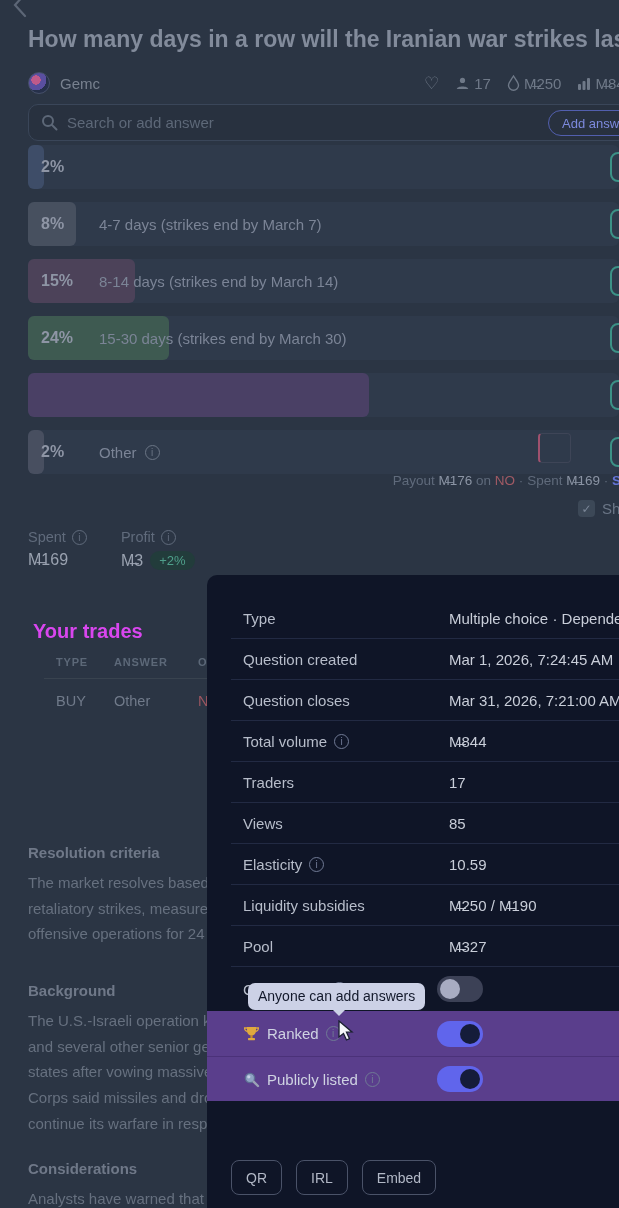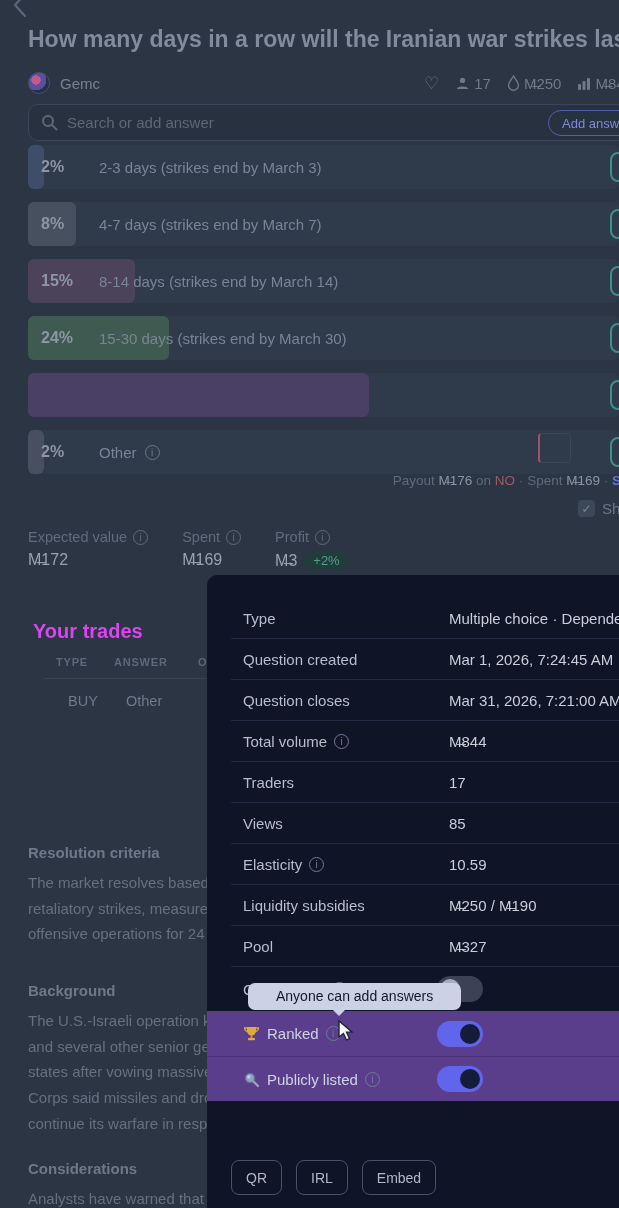--- a/index.html
+++ b/index.html
@@ -43,21 +43,21 @@
   .show-label { font-size: 15px; color: #6b7687; white-space: nowrap; }
   .summary { position: absolute; left: 28px; top: 529px; display: flex; gap: 34px; }
   .sum-label { font-size: 14.5px; color: #606b7c; display: flex; align-items: center; gap: 6px; }
   .sum-value { margin-top: 6px; font-size: 16px; color: #9aa2b0; display: flex; align-items: center; gap: 7px; }
   .profit-badge { background: #223c3b; color: #4fa08b; font-size: 13px; border-radius: 999px; padding: 2px 9px; }
 
   
   .trades-title { position: absolute; left: 33px; top: 620px; font-size: 20px; font-weight: 700; color: #d946ef; }
   .trades-headers { position: absolute; left: 56px; top: 656px; display: flex; font-size: 11px; font-weight: 700; letter-spacing: 0.8px; color: #5c6878; }
   .trades-divider { position: absolute; left: 44px; top: 678px; width: 575px; border-top: 1px solid #39434f; }
-  .trades-row { position: absolute; left: 56px; top: 693px; display: flex; font-size: 14.5px; color: #707a8a; margin-left: 12px; }
+  .trades-row { position: absolute; left: 56px; top: 693px; display: flex; font-size: 14.5px; color: #707a8a; }
   .tcol-type { width: 58px; } .tcol-answer { width: 84px; } .tcol-outcome { width: 80px; }
   .trades-row .outcome { color: #9b5560; }
 
   
   .description { position: absolute; left: 28px; width: 640px; color: #66707f; font-size: 15px; }
   .desc-section { position: absolute; left: 0; width: 640px; }
   .desc-heading { font-weight: 700; color: #6f7888; margin-bottom: 9px; }
   .desc-line { line-height: 25.7px; white-space: nowrap; }
 
   
@@ -76,21 +76,21 @@
   .toggle-label { font-size: 15px; color: #b7bdca; display: flex; align-items: center; gap: 7px; }
   .toggle-row.highlight .toggle-label { color: #cfd3e2; }
   .toggle { position: absolute; left: 230px; width: 46px; height: 26px; border-radius: 13px; }
   .toggle.off { background: #3c4156; }
   .toggle.on { background: #6065ec; }
   .knob { position: absolute; top: 3px; width: 20px; height: 20px; border-radius: 50%; }
   .toggle.off .knob { left: 3px; background: #a8acc2; }
   .toggle.on .knob { right: 3px; background: #151c3a; }
   .emoji-ic { width: 17px; height: 17px; display: inline-flex; }
 
-  .tooltip { position: absolute; left: 41px; top: 408px; background: #ccd1e6; color: #12182a; font-size: 14px; font-weight: 500; padding: 5px 28px 6px; border-radius: 7px; white-space: nowrap; z-index: 5; }
+  .tooltip { position: absolute; left: 41px; top: 408px; background: #ccd1e6; color: #12182a; font-size: 14px; font-weight: 500; padding: 5px 10px 6px; border-radius: 7px; white-space: nowrap; z-index: 5; }
   .tooltip::after { content: ""; position: absolute; left: 84px; bottom: -6px; border-left: 7px solid transparent; border-right: 7px solid transparent; border-top: 7px solid #ccd1e6; }
 
   .share-buttons { position: absolute; left: 24px; top: 585px; display: flex; gap: 14px; }
   .share-btn { height: 35px; padding: 0 14px; border: 1px solid #4a5268; border-radius: 8px; background: transparent; color: #b2b8c6; font-size: 14px; display: flex; align-items: center; }
 
   .cursor { position: absolute; left: 338px; top: 1020px; z-index: 9; }
 </style>
 </head>
 <body>
 
@@ -139,21 +139,20 @@
       </svg>
     <span class="search-placeholder">Search or add answer</span>
   </div>
   <div class="add-answer-btn">Add answer</div>
 
   <div class="answers" id="answers-list">
       <div class="answer-row">
         <div class="answer-bar" style="width: 16px; background: rgb(62, 77, 104);"></div>
         <div class="answer-content">
           <span class="answer-pct">2%</span>
-          <span class="answer-label">2-3 days (strikes end by March 3)</span>
         </div>
         <div class="yes-stub"></div>
       </div>
       <div class="answer-row">
         <div class="answer-bar" style="width: 48px; background: rgb(71, 80, 95);"></div>
         <div class="answer-content">
           <span class="answer-pct">8%</span>
           <span class="answer-label">4-7 days (strikes end by March 7)</span>
         </div>
         <div class="yes-stub"></div>
@@ -200,27 +199,20 @@
     <span>·</span>
     <span class="sell">Sell</span>
   </div>
 
   <div class="show-row">
     <span class="checkbox"></span>
     <span class="show-label">Sho</span>
   </div>
 
   <div class="summary">
-    <div>
-      <div class="sum-label">
-          <span>Expected value</span>
-          <span class="info-icon"></span>
-        </div>
-      <div class="sum-value">M̶172</div>
-    </div>
     <div>
       <div class="sum-label">
           <span>Spent</span>
           <span class="info-icon"></span>
         </div>
       <div class="sum-value">M̶169</div>
     </div>
     <div>
       <div class="sum-label">
           <span>Profit</span>

